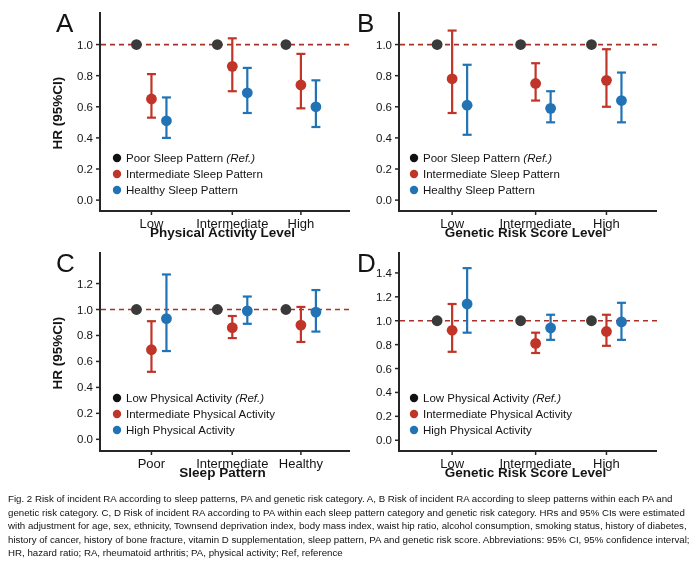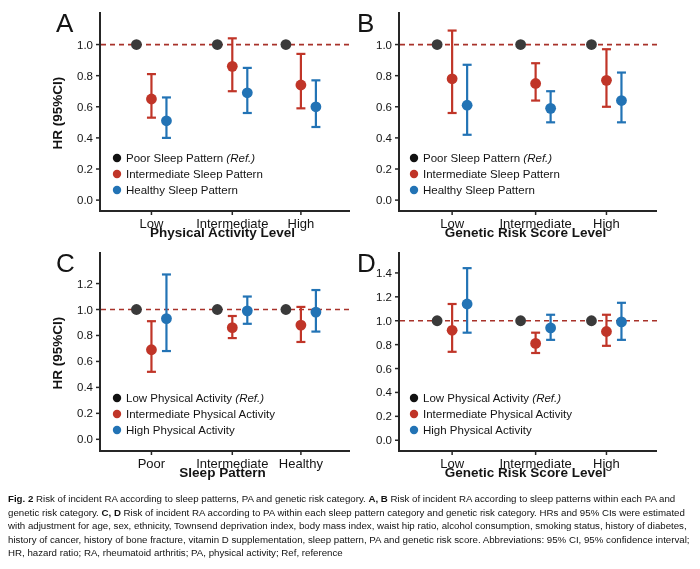--- a/index.html
+++ b/index.html
@@ -3,21 +3,21 @@
 <meta charset="utf-8">
 <style>
   html,body{margin:0;padding:0;background:#ffffff;}
   .page{width:700px;height:569px;background:#ffffff;overflow:hidden;
         font-family:"Liberation Sans",sans-serif;}
   .grid{display:grid;grid-template-columns:350px 350px;grid-template-rows:240px 250px;}
   .grid svg{display:block;}
   svg text{font-family:"Liberation Sans",sans-serif;fill:#141414;}
   .caption{margin:0;padding:2px 8px 0 8px;width:684px;
            font-size:9.7px;line-height:1.40;color:#111;}
-  .caption .b{font-weight:bold;}
+  .caption .b{font-weight:normal;}
 </style>
 </head>
 <body>
 
 <div class="page">
   <div class="grid" id="grid">
       <svg viewBox="0 0 350 240" width="350" height="240">
         <text x="56" y="32" font-size="26">A</text>
         <line x1="101" y1="44.55555555555554" x2="350" y2="44.55555555555554" stroke="#a8322a" stroke-width="1.7" stroke-dasharray="5 4"></line>
         <line x1="100" y1="12" x2="100" y2="212" stroke="#262626" stroke-width="2"></line>

